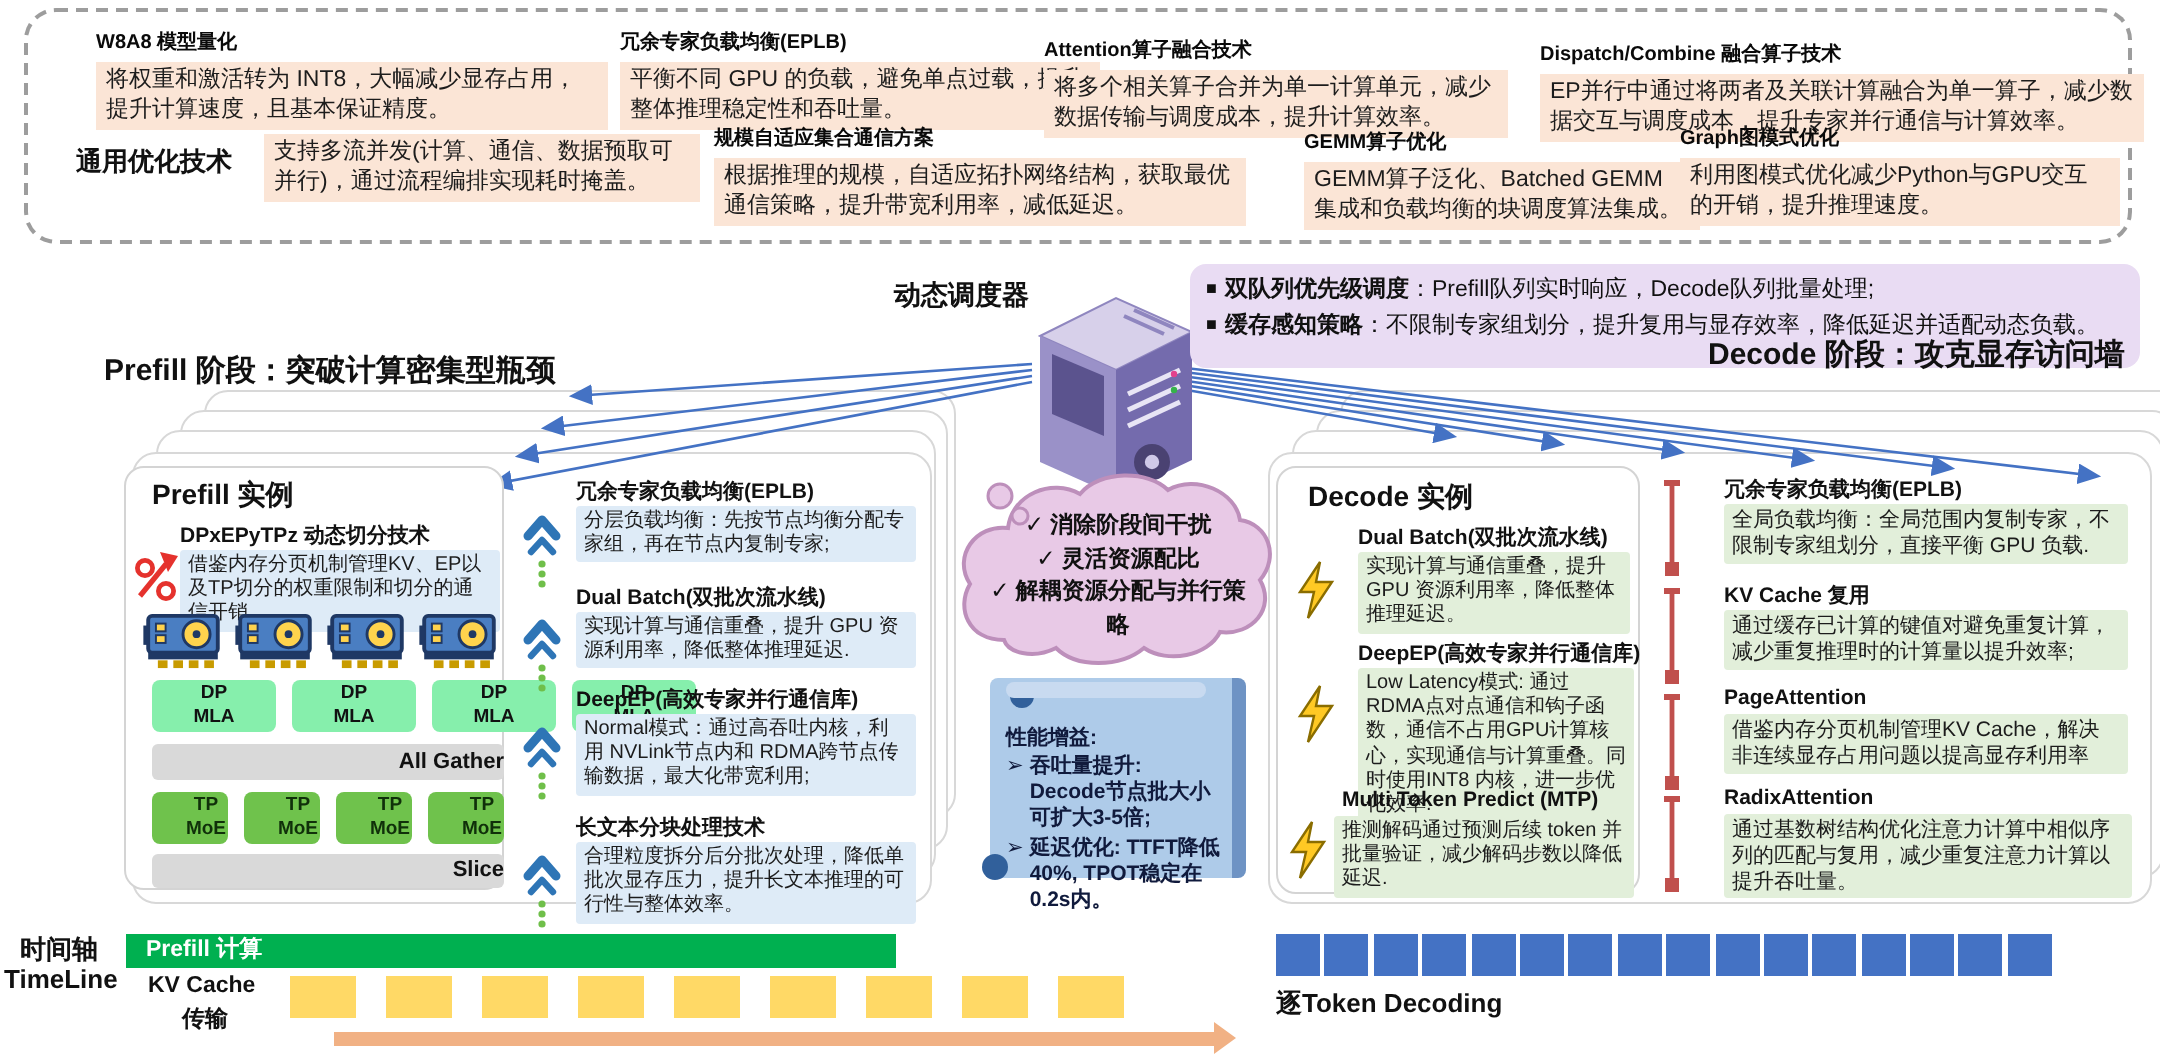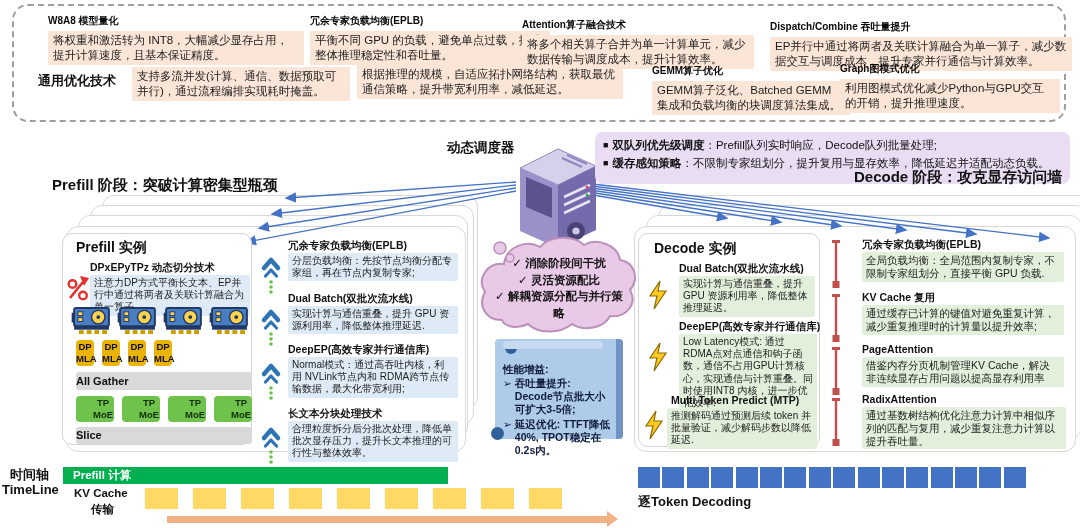--- a/index.html
+++ b/index.html
@@ -19,23 +19,23 @@
   
   .big-card,.outline{background:#fff; border:1.5px solid #d8d8d8; border-radius:12px;}
   .sub-card{background:#fff; border:1.5px solid #d4d4d4; border-radius:10px;}
   .card-title{font-size:14px; font-weight:bold;}
   .item-title{font-size:10.5px; font-weight:bold; white-space:nowrap;}
   .item-desc{font-size:10px; line-height:1.22; padding:2px 4px; border-radius:2px; color:#1c1c1c;}
   .hl-blue{background:var(--lblue);} .hl-green{background:var(--lgreen);}
   .stage-title{font-size:15px; font-weight:bold; white-space:nowrap;}
   
   .pill{border-radius:4px; text-align:center; font-weight:bold;}
-  .dp{background:#eab308; width:18px; height:26px; font-size:9.5px; line-height:1.25; padding-top:1px;}
+  .dp{background:#86efac; width:62px; height:26px; font-size:9.5px; line-height:1.25; padding-top:1px;}
   .tp{background:#6FC24C; width:38px; height:26px; font-size:9.5px; line-height:1.25; padding-top:1px; color:#10300a;padding-left:16px;}
-  .bar{background:#D9D9D9; border-radius:3px; text-align:left; font-weight:bold; font-size:11px;}
+  .bar{background:#D9D9D9; border-radius:3px; text-align:right; font-weight:bold; font-size:11px;}
   
   .notes-box{background:var(--purple); border-radius:8px; padding:5px 8px; font-size:11.5px; line-height:1.55;}
   .notes-box .nl{white-space:nowrap;}
   .notes-box .bullet{font-size:9px; margin-right:4px; vertical-align:1px;}
   
   .cloud-text{font-size:11.5px; font-weight:bold; text-align:center; line-height:1.45;}
   .gains{background:var(--callout); border-right:7px solid #6E93C4; border-radius:4px; padding:24px 6px 4px 8px; font-size:10.5px; font-weight:bold; color:#101a3c; line-height:1.25;}
   .gains .g-row{display:flex; gap:3px; margin-top:1px;}
   .curl{position:absolute; border-radius:50%; background:#31609B;}
   
@@ -59,28 +59,29 @@
     </div>
     <div class="abs" style="left:296px;top:8px;width:240px;">
       <div class="opt-title">冗余专家负载均衡(EPLB)</div>
       <div class="opt-desc">平衡不同 GPU 的负载，避免单点过载，提升整体推理稳定性和吞吐量。</div>
     </div>
     <div class="abs" style="left:508px;top:12px;width:232px;">
       <div class="opt-title">Attention算子融合技术</div>
       <div class="opt-desc">将多个相关算子合并为单一计算单元，减少数据传输与调度成本，提升计算效率。</div>
     </div>
     <div class="abs" style="left:756px;top:14px;width:302px;">
-      <div class="opt-title">Dispatch/Combine 吞吐量提升</div>
+      <div class="opt-title">Dispatch/Combine 融合算子技术</div>
       <div class="opt-desc">EP并行中通过将两者及关联计算融合为单一算子，减少数据交互与调度成本，提升专家并行通信与计算效率。</div>
     </div>
     <div class="abs cat-label" style="left:24px;top:66px;">通用优化技术</div>
     <div class="abs" style="left:118px;top:58px;width:218px;">
       <div class="opt-desc">支持多流并发(计算、通信、数据预取可并行)，通过流程编排实现耗时掩盖。</div>
     </div>
     <div class="abs" style="left:343px;top:56px;width:266px;">
+      <div class="opt-title">规模自适应集合通信方案</div>
       <div class="opt-desc">根据推理的规模，自适应拓扑网络结构，获取最优通信策略，提升带宽利用率，减低延迟。</div>
     </div>
     <div class="abs" style="left:638px;top:58px;width:198px;">
       <div class="opt-title">GEMM算子优化</div>
       <div class="opt-desc">GEMM算子泛化、Batched GEMM 集成和负载均衡的块调度算法集成。</div>
     </div>
     <div class="abs" style="left:826px;top:56px;width:220px;">
       <div class="opt-title">Graph图模式优化</div>
       <div class="opt-desc">利用图模式优化减少Python与GPU交互的开销，提升推理速度。</div>
     </div>
@@ -142,21 +143,21 @@
 
   <div class="abs sub-card" style="left:62px;top:233px;width:190px;height:212px;">
     <div class="abs card-title" style="left:13px;top:5px;">Prefill 实例</div>
     <svg class="abs" style="left:3px;top:40px;" width="24" height="28">
       <line x1="4" y1="24" x2="17" y2="8" stroke="#E5322D" stroke-width="2.6"></line>
       <polygon points="14,2 23,4 18,12" fill="#E5322D"></polygon>
       <circle cx="6.5" cy="10" r="3.8" fill="none" stroke="#E5322D" stroke-width="2.4"></circle>
       <circle cx="17" cy="21.5" r="3.8" fill="none" stroke="#E5322D" stroke-width="2.4"></circle>
     </svg>
     <div class="abs item-title" style="left:27px;top:27px;">DPxEPyTPz 动态切分技术</div>
-    <div class="abs item-desc hl-blue" style="left:27px;top:41px;width:160px;">注意力DP方式平衡长文本、EP并行中通过将两者及关联计算融合为单一算子。</div>
+    <div class="abs item-desc hl-blue" style="left:27px;top:41px;width:160px;">借鉴内存分页机制管理KV、EP以及TP切分的权重限制和切分的通信开销。</div>
     <div class="abs" style="left:8px;top:72px;display:flex;gap:5px;">
       <svg width="41" height="29" viewBox="0 0 42 30">
           <rect x="3" y="2" width="36" height="19" rx="2" fill="#4A7EC2" stroke="#1F3864" stroke-width="2"></rect>
           <circle cx="28" cy="11.5" r="7" fill="#FFD34D" stroke="#1F3864" stroke-width="1.5"></circle>
           <circle cx="28" cy="11.5" r="2" fill="#1F3864"></circle>
           <rect x="7" y="6" width="5" height="4" fill="#FFD34D" stroke="#1F3864"></rect>
           <rect x="7" y="12" width="5" height="4" fill="#FFD34D" stroke="#1F3864"></rect>
           <rect x="0.5" y="7" width="2.5" height="10" fill="#1F3864"></rect>
           <rect x="3" y="21" width="36" height="3.5" fill="#1F3864"></rect>
           <g fill="#C89B00">

